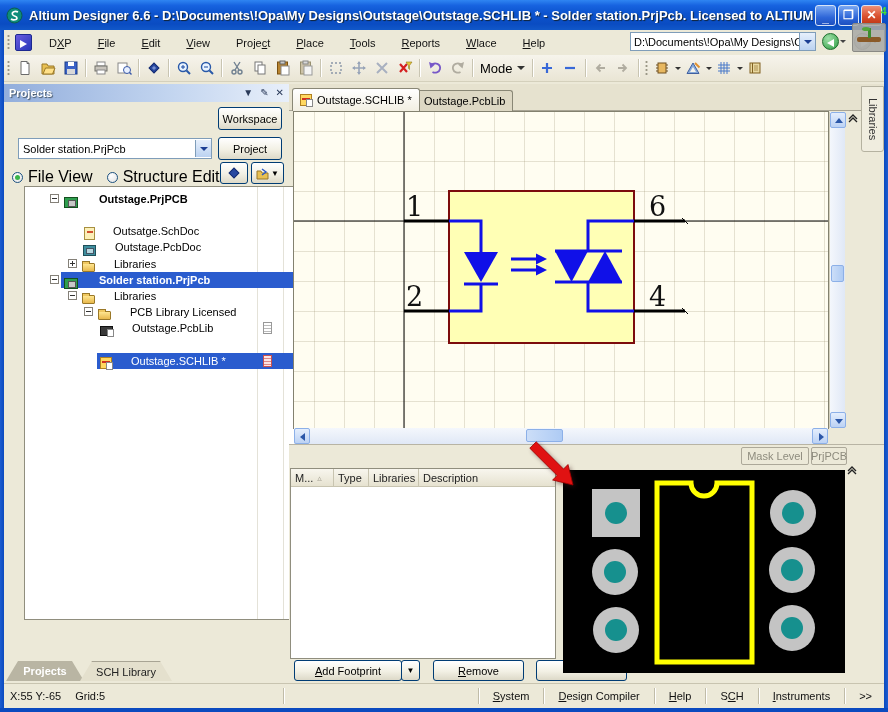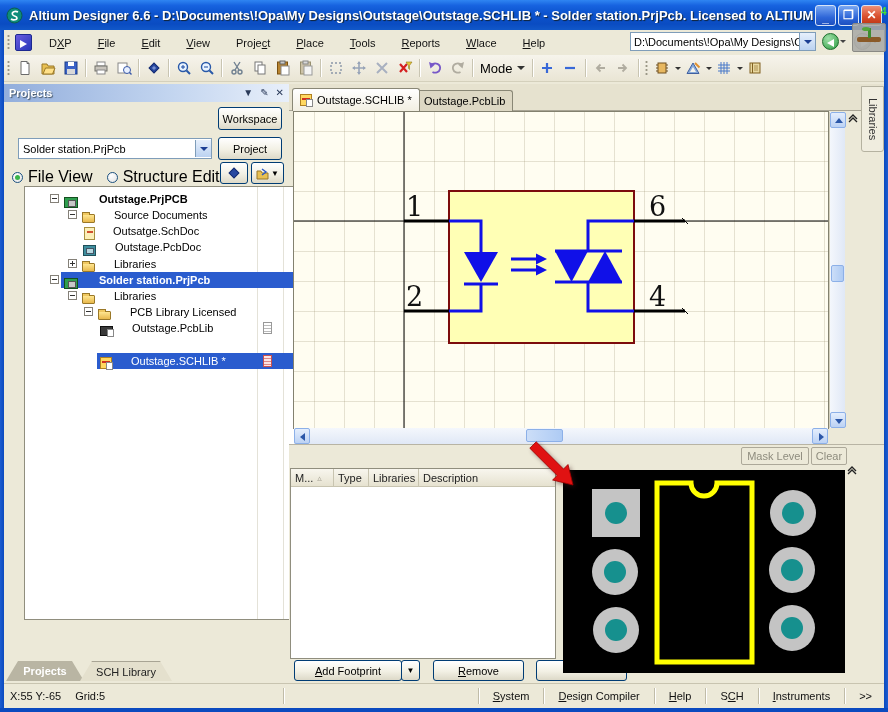--- a/index.html
+++ b/index.html
@@ -435,25 +435,20 @@
 
     <div class="treebox" style="left:2px; top:102px; width:281px; height:434px;margin-left:18px;">
       <div class="colline" style="left:232px;"></div>
       <div class="colline" style="left:258px;"></div>
 
       <div class="trow bold" style="top:4px;">
         <span class="ebox" style="left:25px;"></span>
         <span class="ticon icon-pcbprj" style="left:39px;"></span>
         <span class="lbl" style="margin-left:57px;">Outstage.PrjPCB</span>
       </div>
-      <div class="trow" style="top:20px;">
-        <span class="ebox" style="left:43px;"></span>
-        <span class="ticon icon-folder" style="left:57px;"></span>
-        <span class="lbl" style="margin-left:73px;">Source Documents</span>
-      </div>
       <div class="trow" style="top:52px;">
         <span class="ticon icon-pcbdoc" style="left:58px;"></span>
         <span class="lbl" style="margin-left:74px;">Outstage.PcbDoc</span>
       </div>
       <div class="trow" style="top:36px;">
         <span class="ticon icon-schdoc" style="left:59px;"></span>
         <span class="lbl" style="margin-left:74px;">Outsatge.SchDoc</span>
       </div>
       <div class="trow" style="top:69px;">
         <span class="ebox plus" style="left:43px;"></span>
@@ -571,21 +566,21 @@
     <div class="sbtn left" style="left:0; top:0;"></div>
     <div class="sthumb" style="left:232px; top:1px; width:37px; height:13px;"></div>
     <div class="sbtn right" style="left:518px; top:0;"></div>
   </div>
 
   <div class="abs lower">
     <button class="flatbtn" style="left:452px; top:2px; width:68px; height:18px;">
         <span>Mask Level</span>
       </button>
     <button class="flatbtn" style="left:522px; top:2px; width:36px; height:18px;">
-        <span>Clear</span>
+        <span>PrjPCB</span>
       </button>
 
     <div class="mtable">
       <div class="mhead">
         <div class="mcol" style="width:43px;">
           <span>M...</span>
           <span class="sorttri">▵</span>
         </div>
         <div class="mcol" style="width:35px;">
             <span>Type</span>

